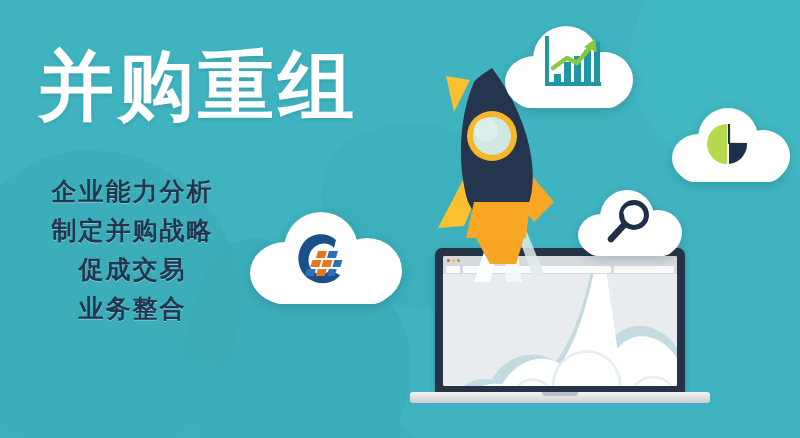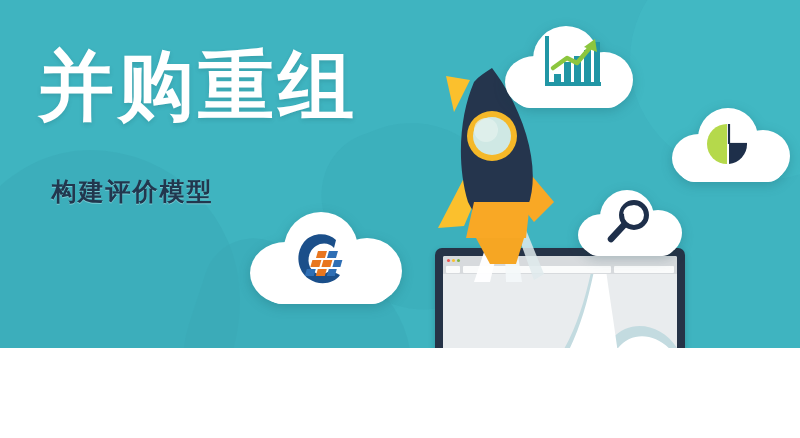--- a/index.html
+++ b/index.html
@@ -1,18 +1,18 @@
 <!DOCTYPE html>
 <html><head>
 <meta charset="utf-8">
 <style>
   html,body{margin:0;padding:0;background:#fff;}
   #stage{
     position:relative;
-    width:800px;height:348px;
+    width:800px;height:438px;
     overflow:hidden;
     background:#3fb4c0;
     font-family:"Liberation Sans","DejaVu Sans",sans-serif;
   }
   
   .bg-poly{position:absolute;background:#3aaab7;opacity:.55;}
   #bgA{left:-60px;top:150px;width:300px;height:300px;border-radius:50% 50% 40% 60%/60% 50% 50% 40%;}
   #bgB{left:180px;top:255px;width:230px;height:230px;transform:rotate(18deg);border-radius:22% 48% 30% 55%;}
   #bgC{left:-120px;top:360px;width:560px;height:260px;border-radius:50% 50% 0 0;background:#3aadba;opacity:.7;}
   #bgD{right:-90px;top:-60px;width:260px;height:240px;border-radius:50%;background:#44bcc8;opacity:.45;}
@@ -246,16 +246,19 @@
 
       <path d="M27,24 L45,24 A20,20 0 0 1 27,44 Z" fill="#1e2f4a"></path>
       <path d="M27,24 L27,4" stroke="#1e2f4a" stroke-width="2.2"></path>
       <path d="M27,24 L45,24" stroke="#1e2f4a" stroke-width="2.2"></path>
     </svg>
   </div>
 
   <div id="title">并购重组</div>
 
   <div id="bullets">
-    <div class="bullet">构建评价模型</div>
+    <div class="bullet">企业能力分析</div>
+    <div class="bullet">制定并购战略</div>
+    <div class="bullet">促成交易</div>
+    <div class="bullet">业务整合</div>
   </div>
 
 </div>
 
 </body></html>

